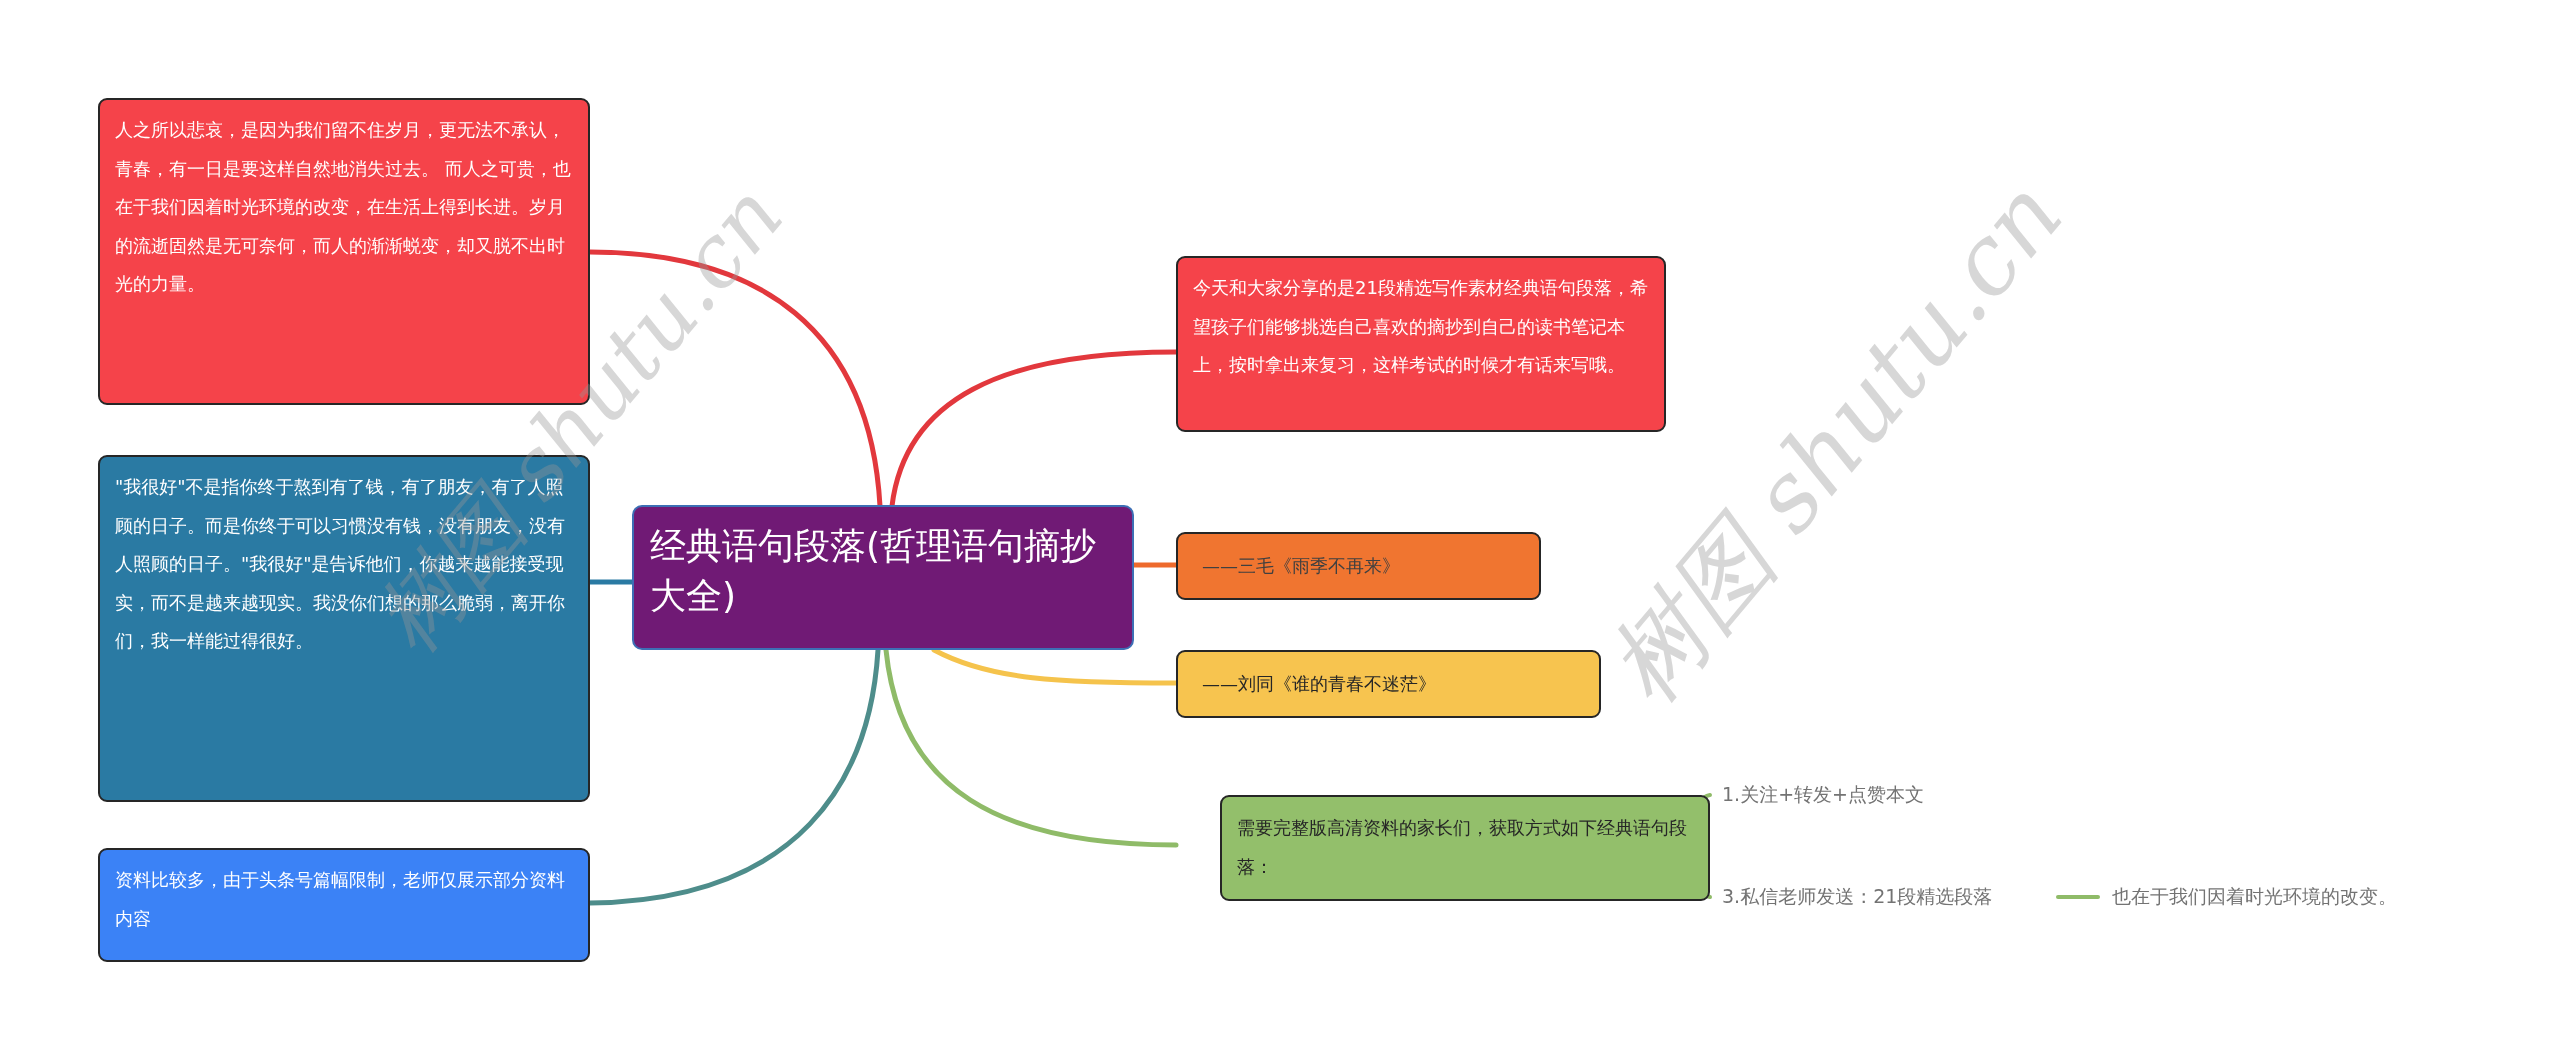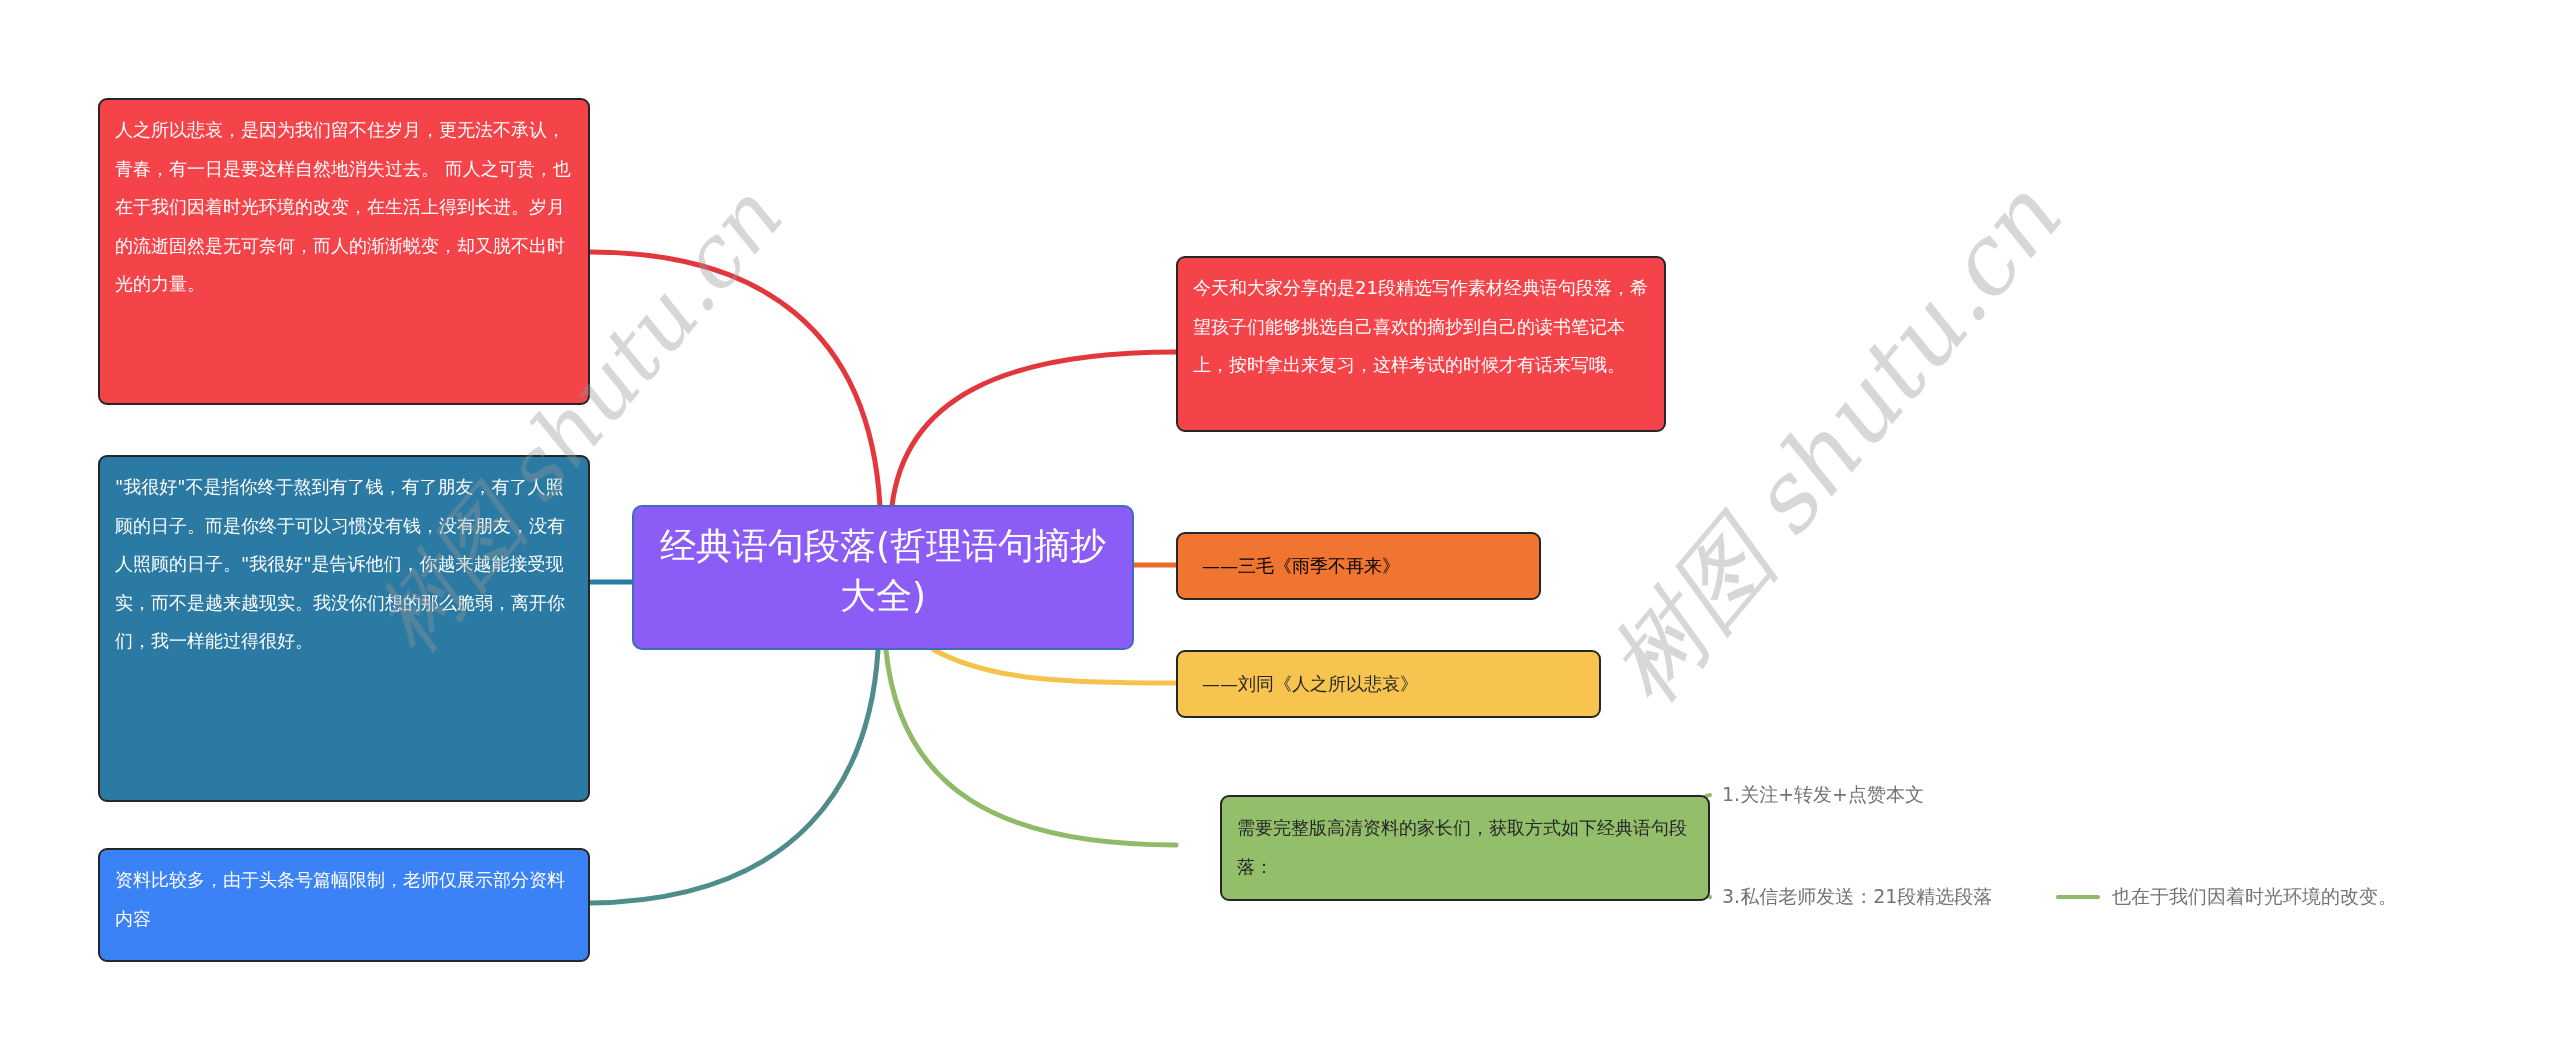--- a/index.html
+++ b/index.html
@@ -16,26 +16,26 @@
   }
   .node {
     position:absolute; z-index:2; box-sizing:border-box;
     border:2px solid #262626; border-radius:9px;
     color:#ffffff; font-size:18px; line-height:38.5px;
     padding:11px 14px 0 15px; word-break:break-all;
   }
   .node.red { background:#f5434a; }
   .node.blue { background:#2a7aa3; }
   .node.teal { background:#3b82f6; }
-  .node.orange { background:#f07530; color:#000000; }
+  .node.orange { background:#f07530; color:#404040; }
   .node.yellow { background:#f7c44f; color:#262626; }
   .node.green { background:#93bf6b; color:#262626; }
   .node.center {
-    background:#8b5cf6; border:2px solid #3d6fb5; border-radius:10px;
-    font-size:36px; line-height:50px; text-align:center; padding:14px 16px 0 16px;
+    background:#701a75; border:2px solid #3d6fb5; border-radius:10px;
+    font-size:36px; line-height:50px; text-align:left; padding:14px 16px 0 16px;
   }
   .leaf { position:absolute; z-index:2; font-size:19px; color:#737373; white-space:nowrap; }
 </style>
 </head>
 <body>
 
 <svg class="links" viewBox="0 0 2560 1056">
   <g fill="none" stroke-width="5" stroke-linecap="round">
     <path d="M590 252 C 760 252, 870 330, 880 506" stroke="#e2383d"></path>
     <path d="M590 582 L 633 582" stroke="#2a7aa3"></path>
@@ -64,21 +64,21 @@
   <span>资料比较多，由于头条号篇幅限制，老师仅展示部分资料内容</span>
 </div>
 
 <div class="node red" style="left:1176px; top:256px; width:490px; height:176px;">
   <span>今天和大家分享的是21段精选写作素材经典语句段落，希望孩子们能够挑选自己喜欢的摘抄到自己的读书笔记本上，按时拿出来复习，这样考试的时候才有话来写哦。</span>
 </div>
 <div class="node orange" style="left:1176px; top:532px; width:365px; height:68px; padding-top:13px; padding-left:24px;">
   <span>——三毛《雨季不再来》</span>
 </div>
 <div class="node yellow" style="left:1176px; top:650px; width:425px; height:68px; padding-top:13px; padding-left:24px;">
-  <span>——刘同《人之所以悲哀》</span>
+  <span>——刘同《谁的青春不迷茫》</span>
 </div>
 <div class="node green" style="left:1176px; top:795px; width:490px; height:106px; padding-top:12px;margin-left:44px;">
   <span>需要完整版高清资料的家长们，获取方式如下经典语句段落：</span>
 </div>
 
 <div class="leaf" style="left:1722px; top:782px;">
   <span>1.关注+转发+点赞本文</span>
 </div>
 <div class="leaf" style="left:1722px; top:884px;">
   <span>3.私信老师发送：21段精选段落</span>

